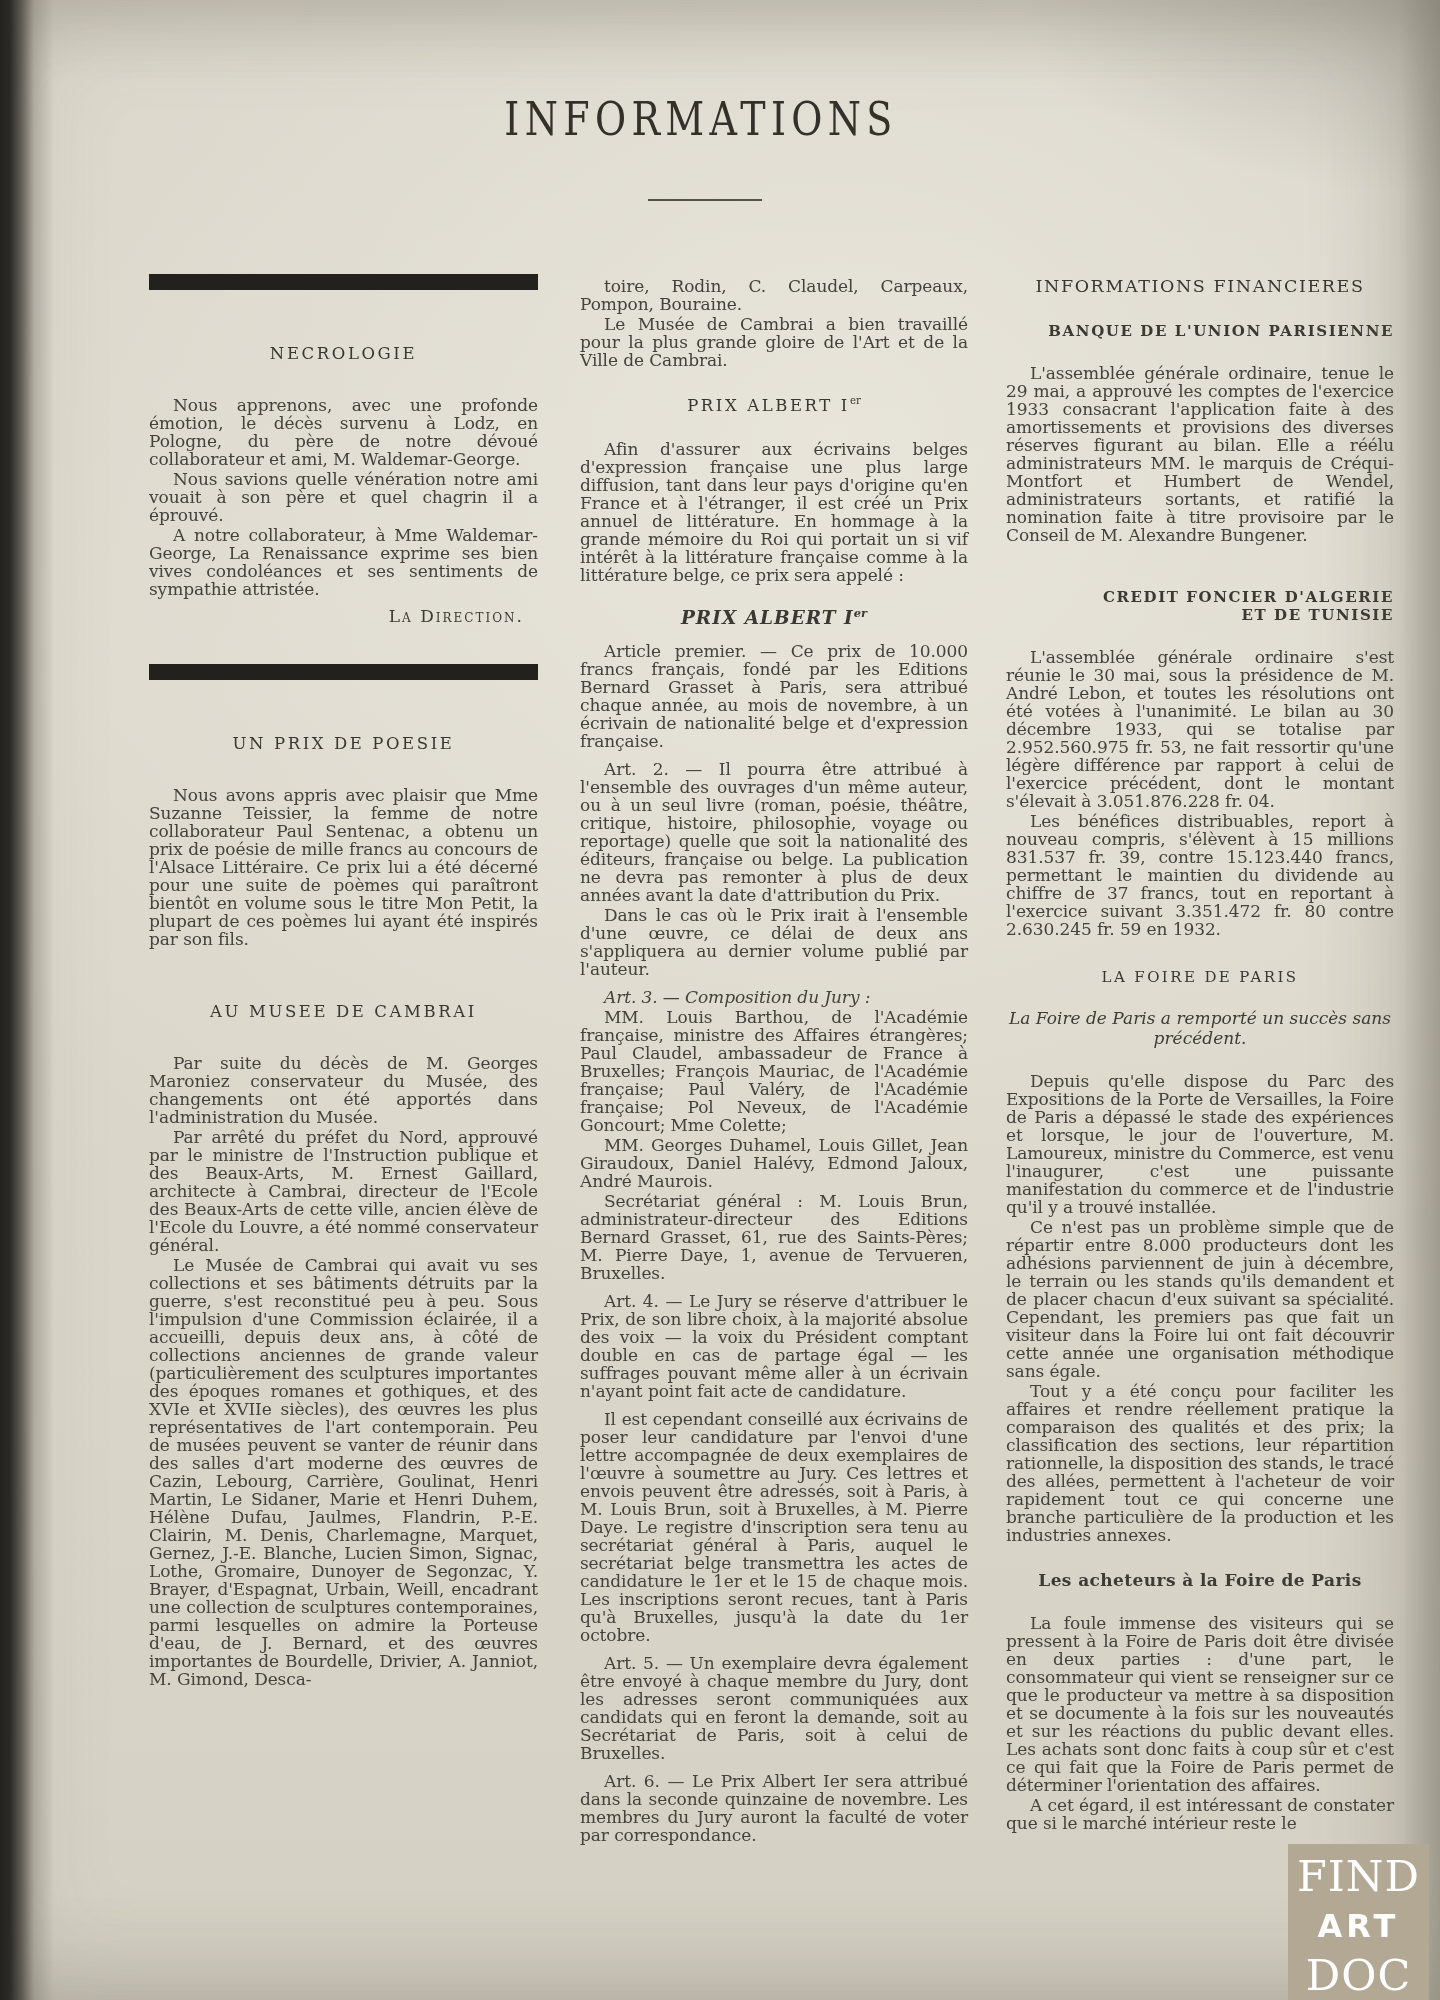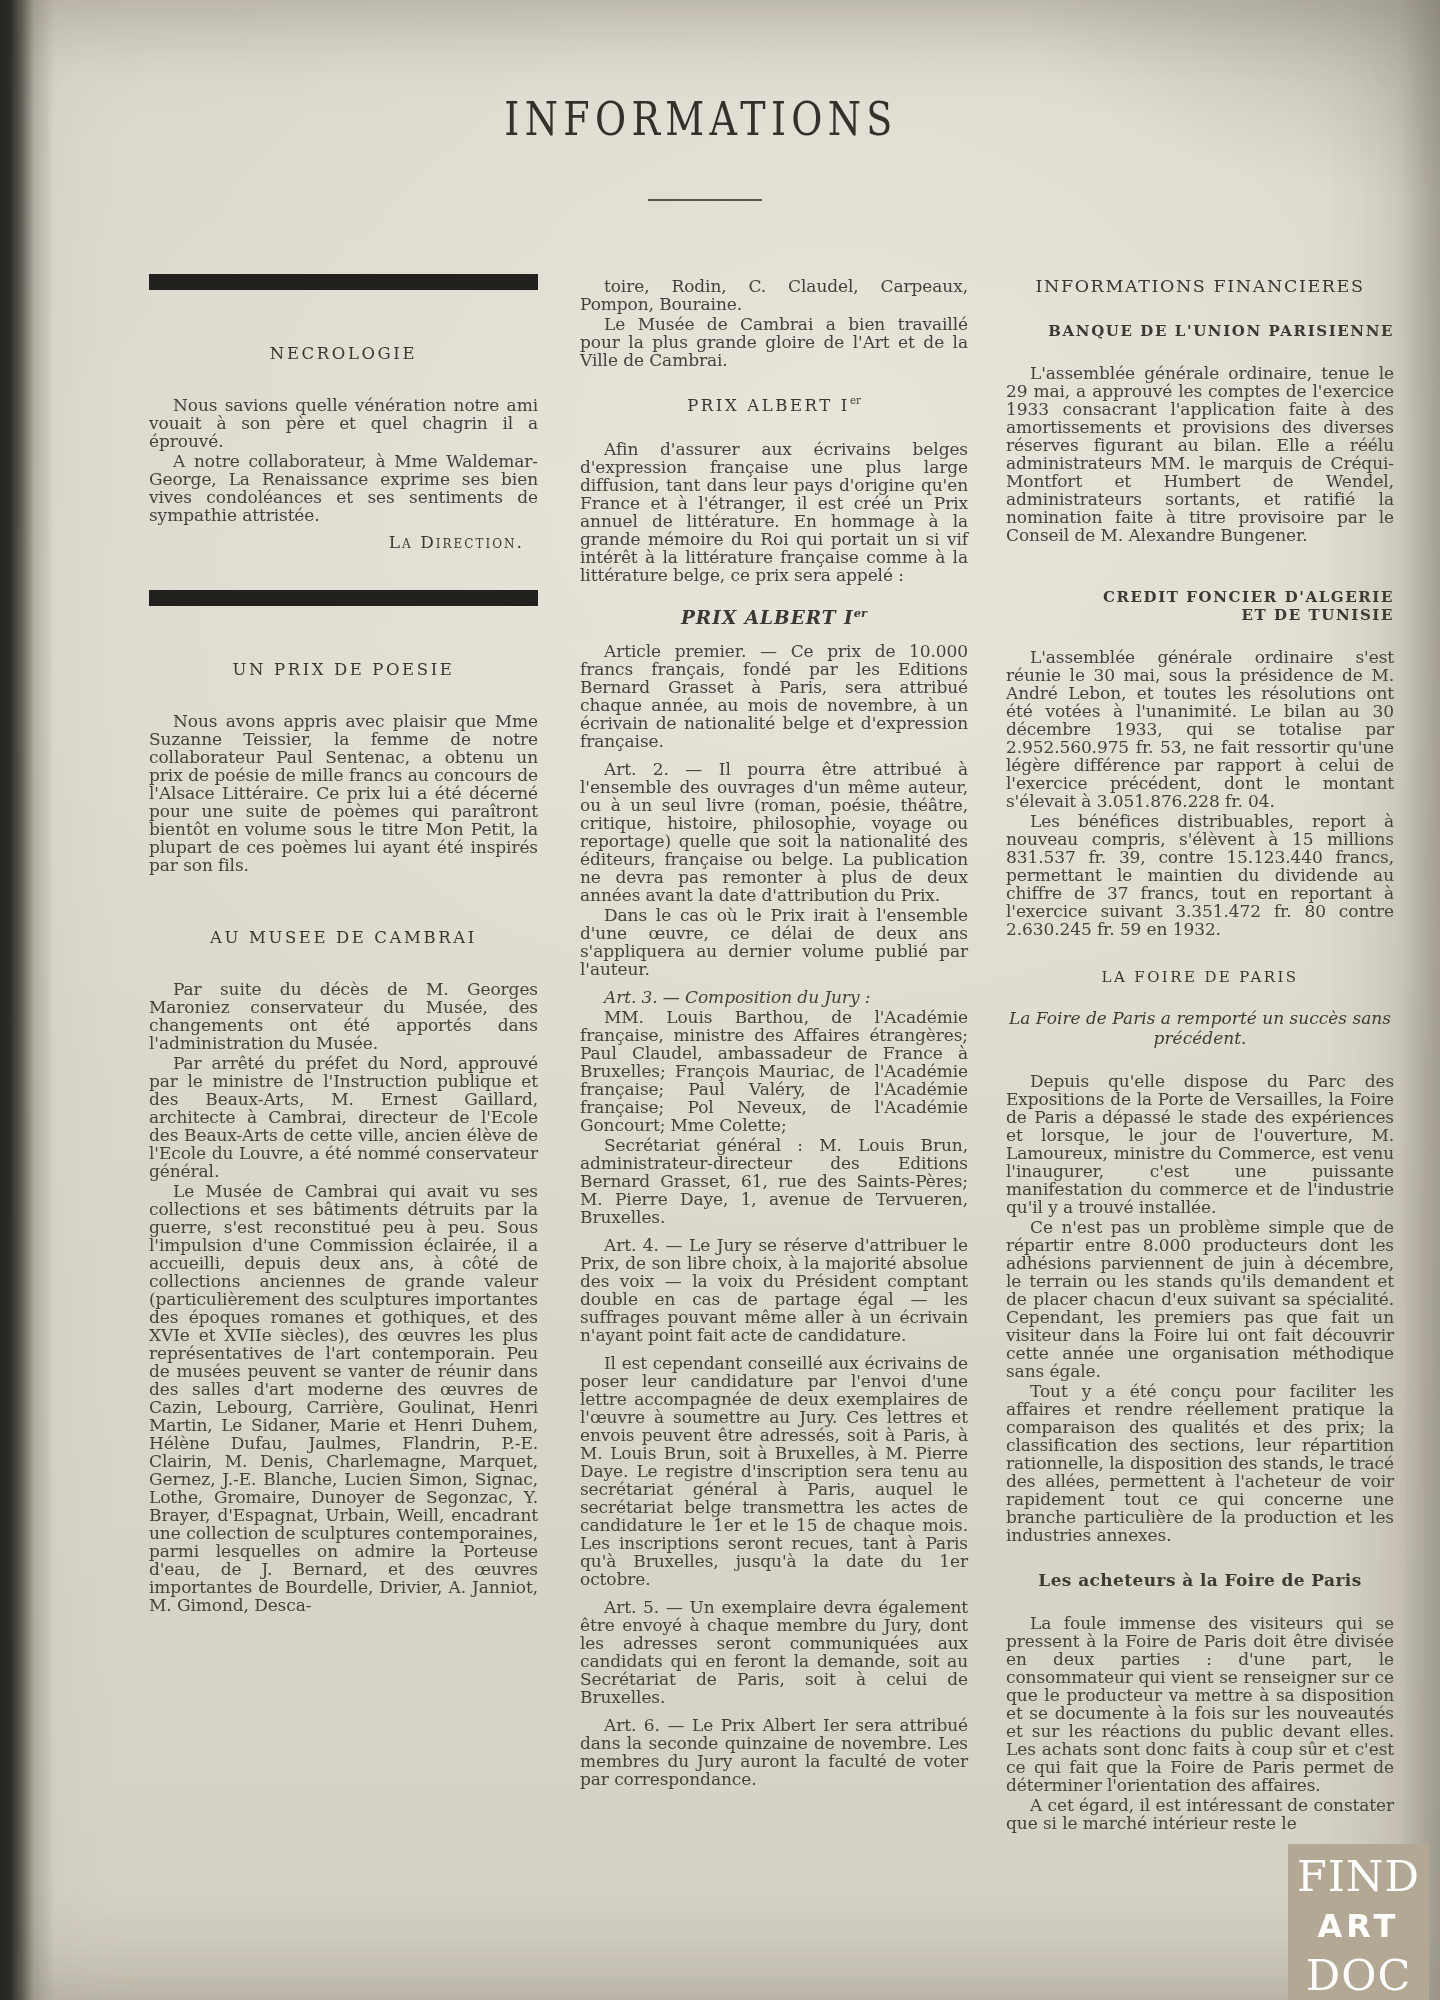--- a/index.html
+++ b/index.html
@@ -120,20 +120,21 @@
 <div class="page">
   <div class="edge-left"></div>
   <div class="edge-right"></div>
 
   <h1 class="masthead">INFORMATIONS</h1>
   <div class="masthead-rule"></div>
 
   <section class="col col1">
     <div class="bar"></div>
     <h2 class="heading">NECROLOGIE</h2>
+    <p class="body first">Nous apprenons, avec une profonde émotion, le décès survenu à Lodz, en Pologne, du père de notre dévoué collaborateur et ami, M. Waldemar-George.</p>
     <p class="body">Nous savions quelle vénération notre ami vouait à son père et quel chagrin il a éprouvé.</p>
     <p class="body">A notre collaborateur, à Mme Waldemar-George, La Renaissance exprime ses bien vives condoléances et ses sentiments de sympathie attristée.</p>
     <p class="signature">La Direction.</p>
     <div class="bar bar2"></div>
     <h2 class="heading">UN PRIX DE POESIE</h2>
     <p class="body first">Nous avons appris avec plaisir que Mme Suzanne Teissier, la femme de notre collaborateur Paul Sentenac, a obtenu un prix de poésie de mille francs au concours de l'Alsace Littéraire. Ce prix lui a été décerné pour une suite de poèmes qui paraîtront bientôt en volume sous le titre Mon Petit, la plupart de ces poèmes lui ayant été inspirés par son fils.</p>
     <h2 class="heading">AU MUSEE DE CAMBRAI</h2>
     <p class="body first">Par suite du décès de M. Georges Maroniez conservateur du Musée, des changements ont été apportés dans l'administration du Musée.</p>
     <p class="body">Par arrêté du préfet du Nord, approuvé par le ministre de l'Instruction publique et des Beaux-Arts, M. Ernest Gaillard, architecte à Cambrai, directeur de l'Ecole des Beaux-Arts de cette ville, ancien élève de l'Ecole du Louvre, a été nommé conservateur général.</p>
     <p class="body">Le Musée de Cambrai qui avait vu ses collections et ses bâtiments détruits par la guerre, s'est reconstitué peu à peu. Sous l'impulsion d'une Commission éclairée, il a accueilli, depuis deux ans, à côté de collections anciennes de grande valeur (particulièrement des sculptures importantes des époques romanes et gothiques, et des XVIe et XVIIe siècles), des œuvres les plus représentatives de l'art contemporain. Peu de musées peuvent se vanter de réunir dans des salles d'art moderne des œuvres de Cazin, Lebourg, Carrière, Goulinat, Henri Martin, Le Sidaner, Marie et Henri Duhem, Hélène Dufau, Jaulmes, Flandrin, P.-E. Clairin, M. Denis, Charlemagne, Marquet, Gernez, J.-E. Blanche, Lucien Simon, Signac, Lothe, Gromaire, Dunoyer de Segonzac, Y. Brayer, d'Espagnat, Urbain, Weill, encadrant une collection de sculptures contemporaines, parmi lesquelles on admire la Porteuse d'eau, de J. Bernard, et des œuvres importantes de Bourdelle, Drivier, A. Janniot, M. Gimond, Desca-</p>
@@ -143,20 +144,21 @@
     <p class="body first">toire, Rodin, C. Claudel, Carpeaux, Pompon, Bouraine.</p>
     <p class="body">Le Musée de Cambrai a bien travaillé pour la plus grande gloire de l'Art et de la Ville de Cambrai.</p>
     <h2 class="heading heading-albert"><span>PRIX ALBERT I</span><span class="sup">er</span></h2>
     <p class="body first">Afin d'assurer aux écrivains belges d'expression française une plus large diffusion, tant dans leur pays d'origine qu'en France et à l'étranger, il est créé un Prix annuel de littérature. En hommage à la grande mémoire du Roi qui portait un si vif intérêt à la littérature française comme à la littérature belge, ce prix sera appelé :</p>
     <h3 class="subheading-italic"><span>PRIX ALBERT I</span><span class="sup">er</span></h3>
     <p class="body art">Article premier. — Ce prix de 10.000 francs français, fondé par les Editions Bernard Grasset à Paris, sera attribué chaque année, au mois de novembre, à un écrivain de nationalité belge et d'expression française.</p>
     <p class="body art">Art. 2. — Il pourra être attribué à l'ensemble des ouvrages d'un même auteur, ou à un seul livre (roman, poésie, théâtre, critique, histoire, philosophie, voyage ou reportage) quelle que soit la nationalité des éditeurs, française ou belge. La publication ne devra pas remonter à plus de deux années avant la date d'attribution du Prix.</p>
     <p class="body">Dans le cas où le Prix irait à l'ensemble d'une œuvre, ce délai de deux ans s'appliquera au dernier volume publié par l'auteur.</p>
     <p class="body art jury-head">Art. 3. — Composition du Jury :</p>
     <p class="body">MM. Louis Barthou, de l'Académie française, ministre des Affaires étrangères; Paul Claudel, ambassadeur de France à Bruxelles; François Mauriac, de l'Académie française; Paul Valéry, de l'Académie française; Pol Neveux, de l'Académie Goncourt; Mme Colette;</p>
+    <p class="body">MM. Georges Duhamel, Louis Gillet, Jean Giraudoux, Daniel Halévy, Edmond Jaloux, André Maurois.</p>
     <p class="body">Secrétariat général : M. Louis Brun, administrateur-directeur des Editions Bernard Grasset, 61, rue des Saints-Pères; M. Pierre Daye, 1, avenue de Tervueren, Bruxelles.</p>
     <p class="body art">Art. 4. — Le Jury se réserve d'attribuer le Prix, de son libre choix, à la majorité absolue des voix — la voix du Président comptant double en cas de partage égal — les suffrages pouvant même aller à un écrivain n'ayant point fait acte de candidature.</p>
     <p class="body art">Il est cependant conseillé aux écrivains de poser leur candidature par l'envoi d'une lettre accompagnée de deux exemplaires de l'œuvre à soumettre au Jury. Ces lettres et envois peuvent être adressés, soit à Paris, à M. Louis Brun, soit à Bruxelles, à M. Pierre Daye. Le registre d'inscription sera tenu au secrétariat général à Paris, auquel le secrétariat belge transmettra les actes de candidature le 1er et le 15 de chaque mois. Les inscriptions seront recues, tant à Paris qu'à Bruxelles, jusqu'à la date du 1er octobre.</p>
     <p class="body art">Art. 5. — Un exemplaire devra également être envoyé à chaque membre du Jury, dont les adresses seront communiquées aux candidats qui en feront la demande, soit au Secrétariat de Paris, soit à celui de Bruxelles.</p>
     <p class="body art">Art. 6. — Le Prix Albert Ier sera attribué dans la seconde quinzaine de novembre. Les membres du Jury auront la faculté de voter par correspondance.</p>
   </section>
 
   <section class="col col3">
     <h2 class="heading heading-fin">INFORMATIONS FINANCIERES</h2>
     <h3 class="subhead">BANQUE DE L'UNION PARISIENNE</h3>

